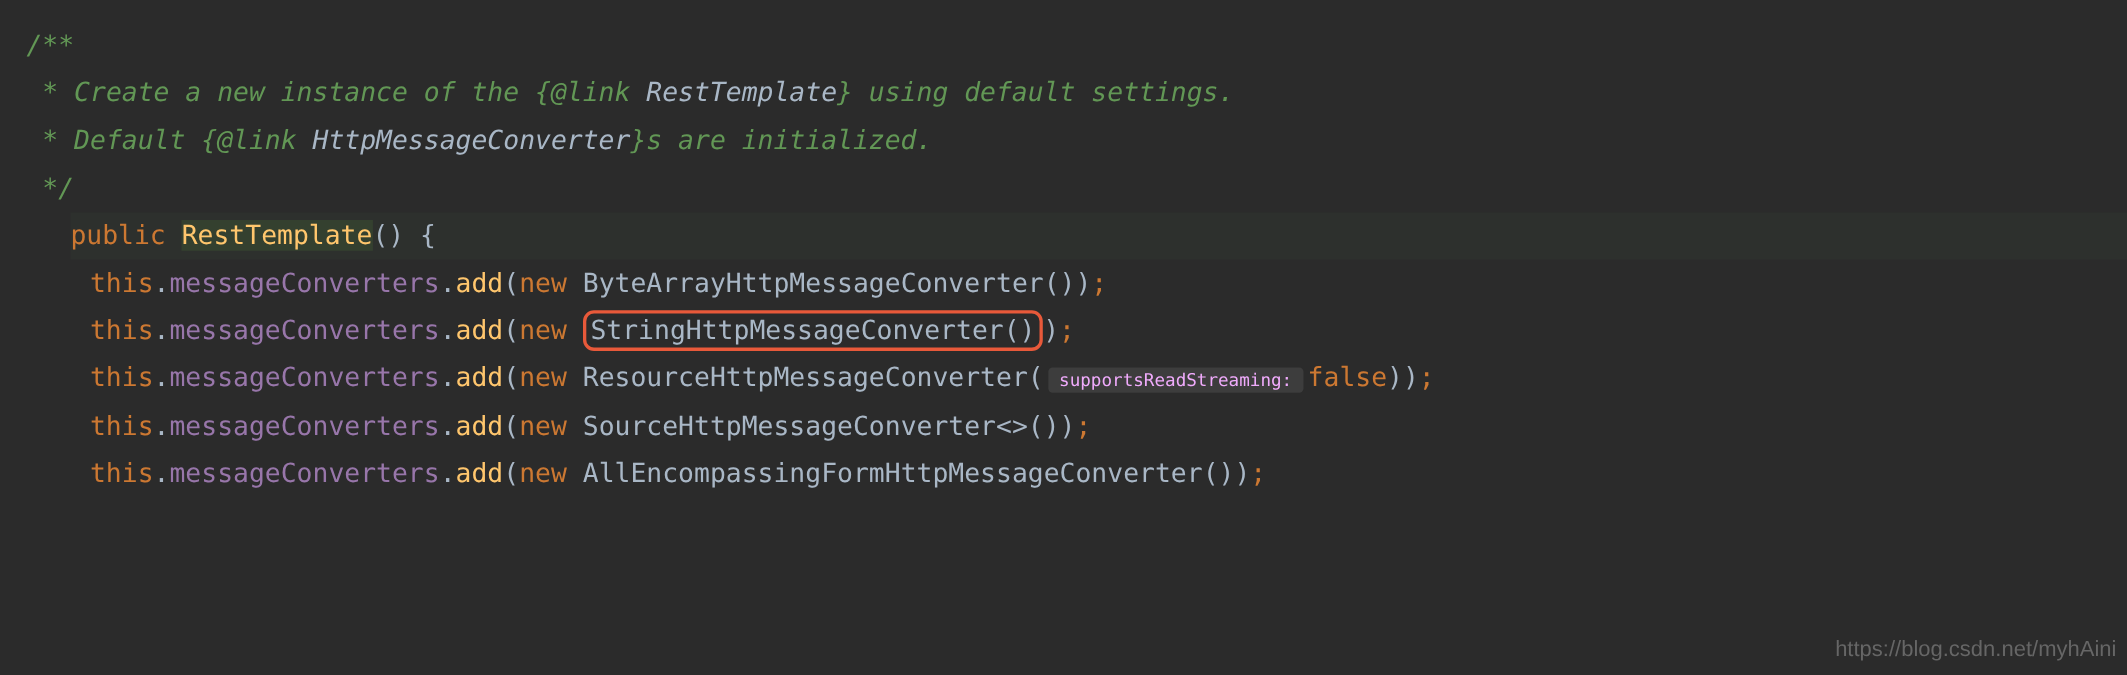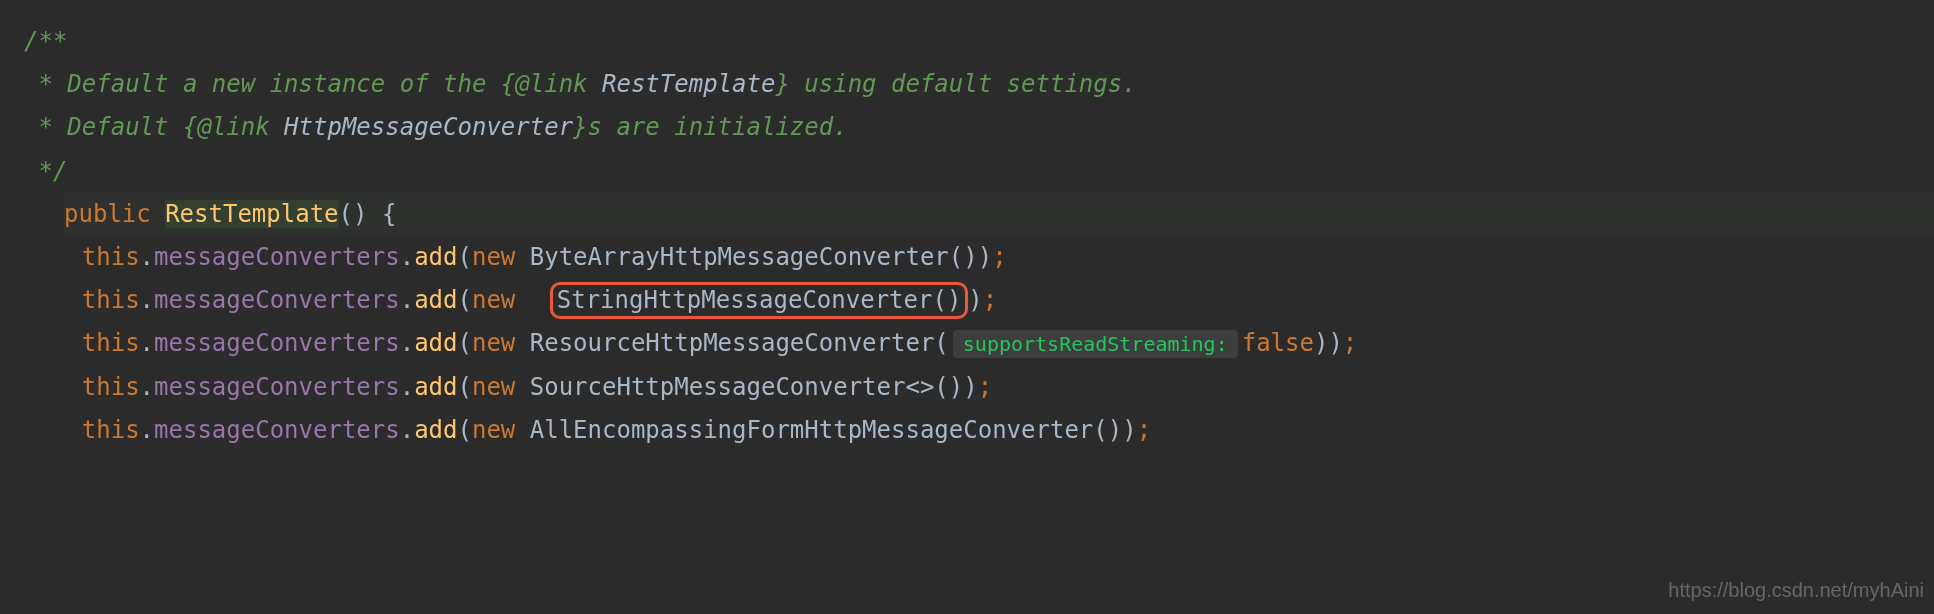--- a/index.html
+++ b/index.html
@@ -73,55 +73,54 @@
       color: #a9b7c6;
     }
     .punctuation {
       color: #a9b7c6;
     }
     .semicolon {
       color: #cc7832;
     }
     .param-hint {
       background: #3d3d3d;
-      color: #22c55e;
-      font-size: 20px;
+      color: #f0abfc;
+      font-size: 16px;
       padding: 2px 10px;
       border-radius: 4px;
       font-style: normal;
       margin: 0 4px;
     }
     .highlight-box {
       border: 3px solid #e8593a;
       border-radius: 10px;
       padding: 0 4px;
       display: inline-block;
       line-height: 1.3;
-      margin-left: 20px;
     }
     .watermark {
       position: absolute;
       bottom: 6px;
       right: 10px;
       color: #666;
       font-size: 20px;
       font-family: Arial, sans-serif;
       font-style: normal;
     }
     .italic {
       font-style: italic;
     }
   </style>
 </head>
 <body>
 
 <div class="code-container">
   <div class="line"><span class="comment">/**</span></div>
 
-  <div class="line"><span class="comment-star"> * </span><span class="comment italic">Default a new instance of the </span><span class="comment italic">{</span><span class="javadoc-tag">@link</span><span class="javadoc-link"> RestTemplate</span><span class="comment italic">}</span><span class="comment italic"> using default settings.</span></div>
+  <div class="line"><span class="comment-star"> * </span><span class="comment italic">Create a new instance of the </span><span class="comment italic">{</span><span class="javadoc-tag">@link</span><span class="javadoc-link"> RestTemplate</span><span class="comment italic">}</span><span class="comment italic"> using default settings.</span></div>
 
   <div class="line"><span class="comment-star"> * </span><span class="comment italic">Default </span><span class="comment italic">{</span><span class="javadoc-tag">@link</span><span class="javadoc-link"> HttpMessageConverter</span><span class="comment italic">}</span><span class="comment italic">s are initialized.</span></div>
 
   <div class="line"><span class="comment"> */</span></div>
 
   <div class="line line-highlighted"><span class="keyword-public">public</span><span> </span><span class="class-name-highlight">RestTemplate</span><span class="punctuation">() </span><span class="punctuation">{</span></div>
 
   <div class="line"><span>    </span><span class="keyword-this">this</span><span class="punctuation">.</span><span class="field-name">messageConverters</span><span class="punctuation">.</span><span class="method-name">add</span><span class="punctuation">(</span><span class="keyword-new">new</span><span> </span><span class="type-name">ByteArrayHttpMessageConverter</span><span class="punctuation">()</span><span class="punctuation">)</span><span class="semicolon">;</span></div>
 
   <div class="line"><span>    </span><span class="keyword-this">this</span><span class="punctuation">.</span><span class="field-name">messageConverters</span><span class="punctuation">.</span><span class="method-name">add</span><span class="punctuation">(</span><span class="keyword-new">new</span><span> </span><span class="highlight-box"><span class="type-name">StringHttpMessageConverter</span><span class="punctuation">()</span></span><span class="punctuation">)</span><span class="semicolon">;</span></div>

